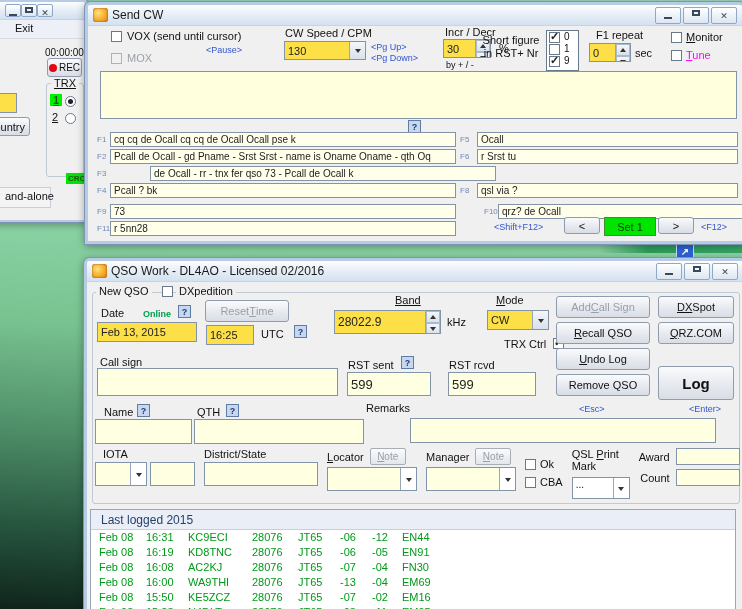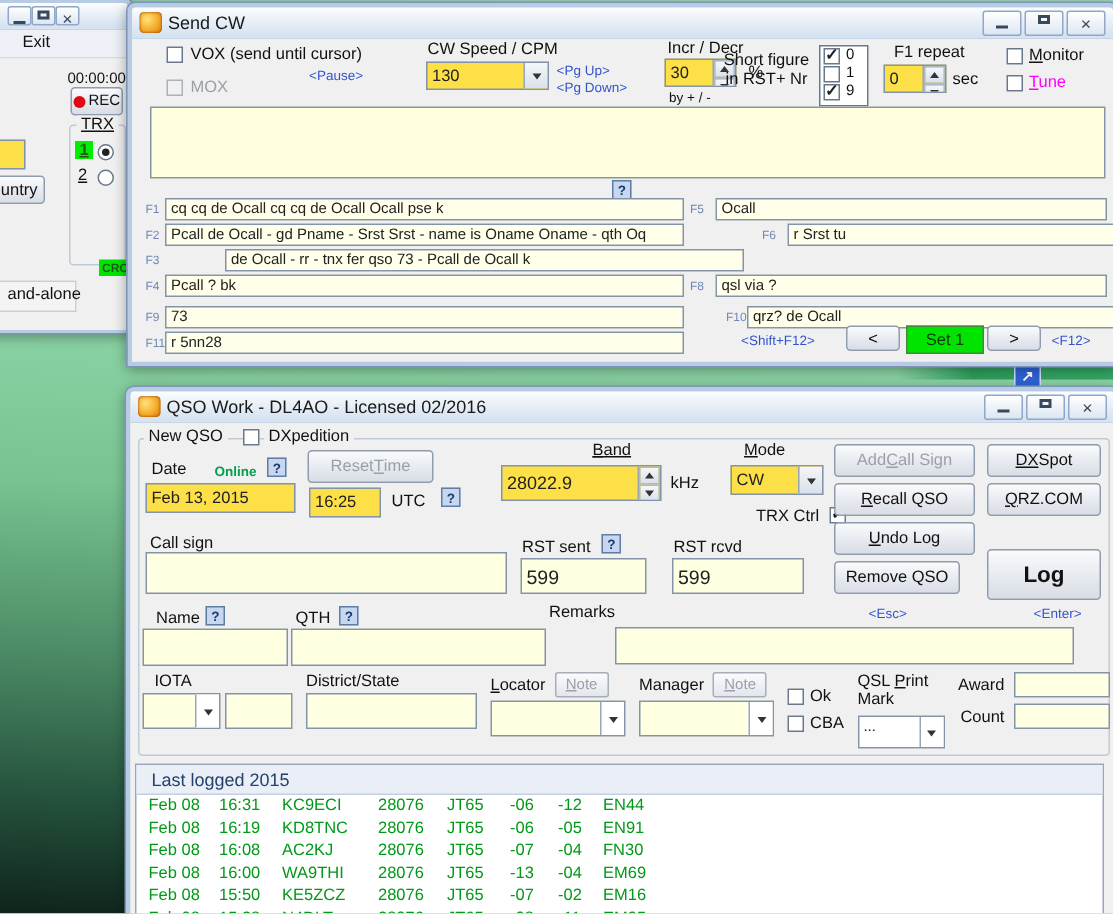--- a/index.html
+++ b/index.html
@@ -213,21 +213,21 @@
       <div class="mrow" style="left:9px;top:195px;">
           <span class="fkey">F11</span>
           <div class="fld macro" style="width:346px;">r 5nn28</div>
         </div>
 
       <div class="mrow" style="left:372px;top:106px;">
           <span class="fkey" style="width:17px;">F5</span>
           <div class="fld macro" style="width:261px;">Ocall</div>
         </div>
       <div class="mrow" style="left:372px;top:123px;">
-          <span class="fkey" style="width:17px;margin-left:48px;">F6</span>
+          <span class="fkey" style="width:17px;">F6</span>
           <div class="fld macro" style="width:261px;">r Srst tu</div>
         </div>
       <div class="mrow" style="left:372px;top:157px;">
           <span class="fkey" style="width:17px;">F8</span>
           <div class="fld macro" style="width:261px;">qsl via ?</div>
         </div>
       <div class="mrow" style="left:372px;top:178px;">
           <span class="fkey" style="width:14px;margin-left:24px;">F10</span>
           <div class="fld macro" style="width:261px;">qrz? de Ocall</div>
         </div>
@@ -281,21 +281,21 @@
         <span class="dd"></span>
       </div>
       <span class="lbl" style="left:417px;top:56px;">TRX Ctrl</span>
       <span class="cb on" style="left:466px;top:56px;"></span>
 
       <div class="btn dis" style="left:469px;top:14px;width:94px;height:22px;">Add <u>C</u>all Sign</div>
       <div class="btn" style="left:571px;top:14px;width:76px;height:22px;"><u>DX</u> Spot</div>
       <div class="btn" style="left:469px;top:40px;width:94px;height:22px;"><u>R</u>ecall QSO</div>
       <div class="btn" style="left:571px;top:40px;width:76px;height:22px;"><u>Q</u>RZ.COM</div>
       <div class="btn" style="left:469px;top:66px;width:94px;height:22px;"><u>U</u>ndo Log</div>
-      <div class="btn" style="left:469px;top:92px;width:84px;height:22px;">Remove QSO</div>
+      <div class="btn" style="left:469px;top:92px;width:94px;height:22px;">Remove QSO</div>
       <div class="btn" style="left:571px;top:84px;width:76px;height:34px;font-size:15px;font-weight:bold;">Log</div>
       <span class="link" style="left:492px;top:122px;">&lt;Esc&gt;</span>
       <span class="link" style="left:602px;top:122px;">&lt;Enter&gt;</span>
 
       <span class="lbl" style="left:13px;top:74px;">Call sign</span>
       <div class="fld" style="left:10px;top:86px;width:241px;height:28px;font-size:14px;"></div>
       <span class="lbl" style="left:261px;top:77px;">RST sent</span>
       <span class="help" style="left:314px;top:74px;">?</span>
       <div class="fld" style="left:260px;top:90px;width:84px;height:24px;font-size:13px;">599</div>
       <span class="lbl" style="left:362px;top:77px;">RST rcvd</span>

